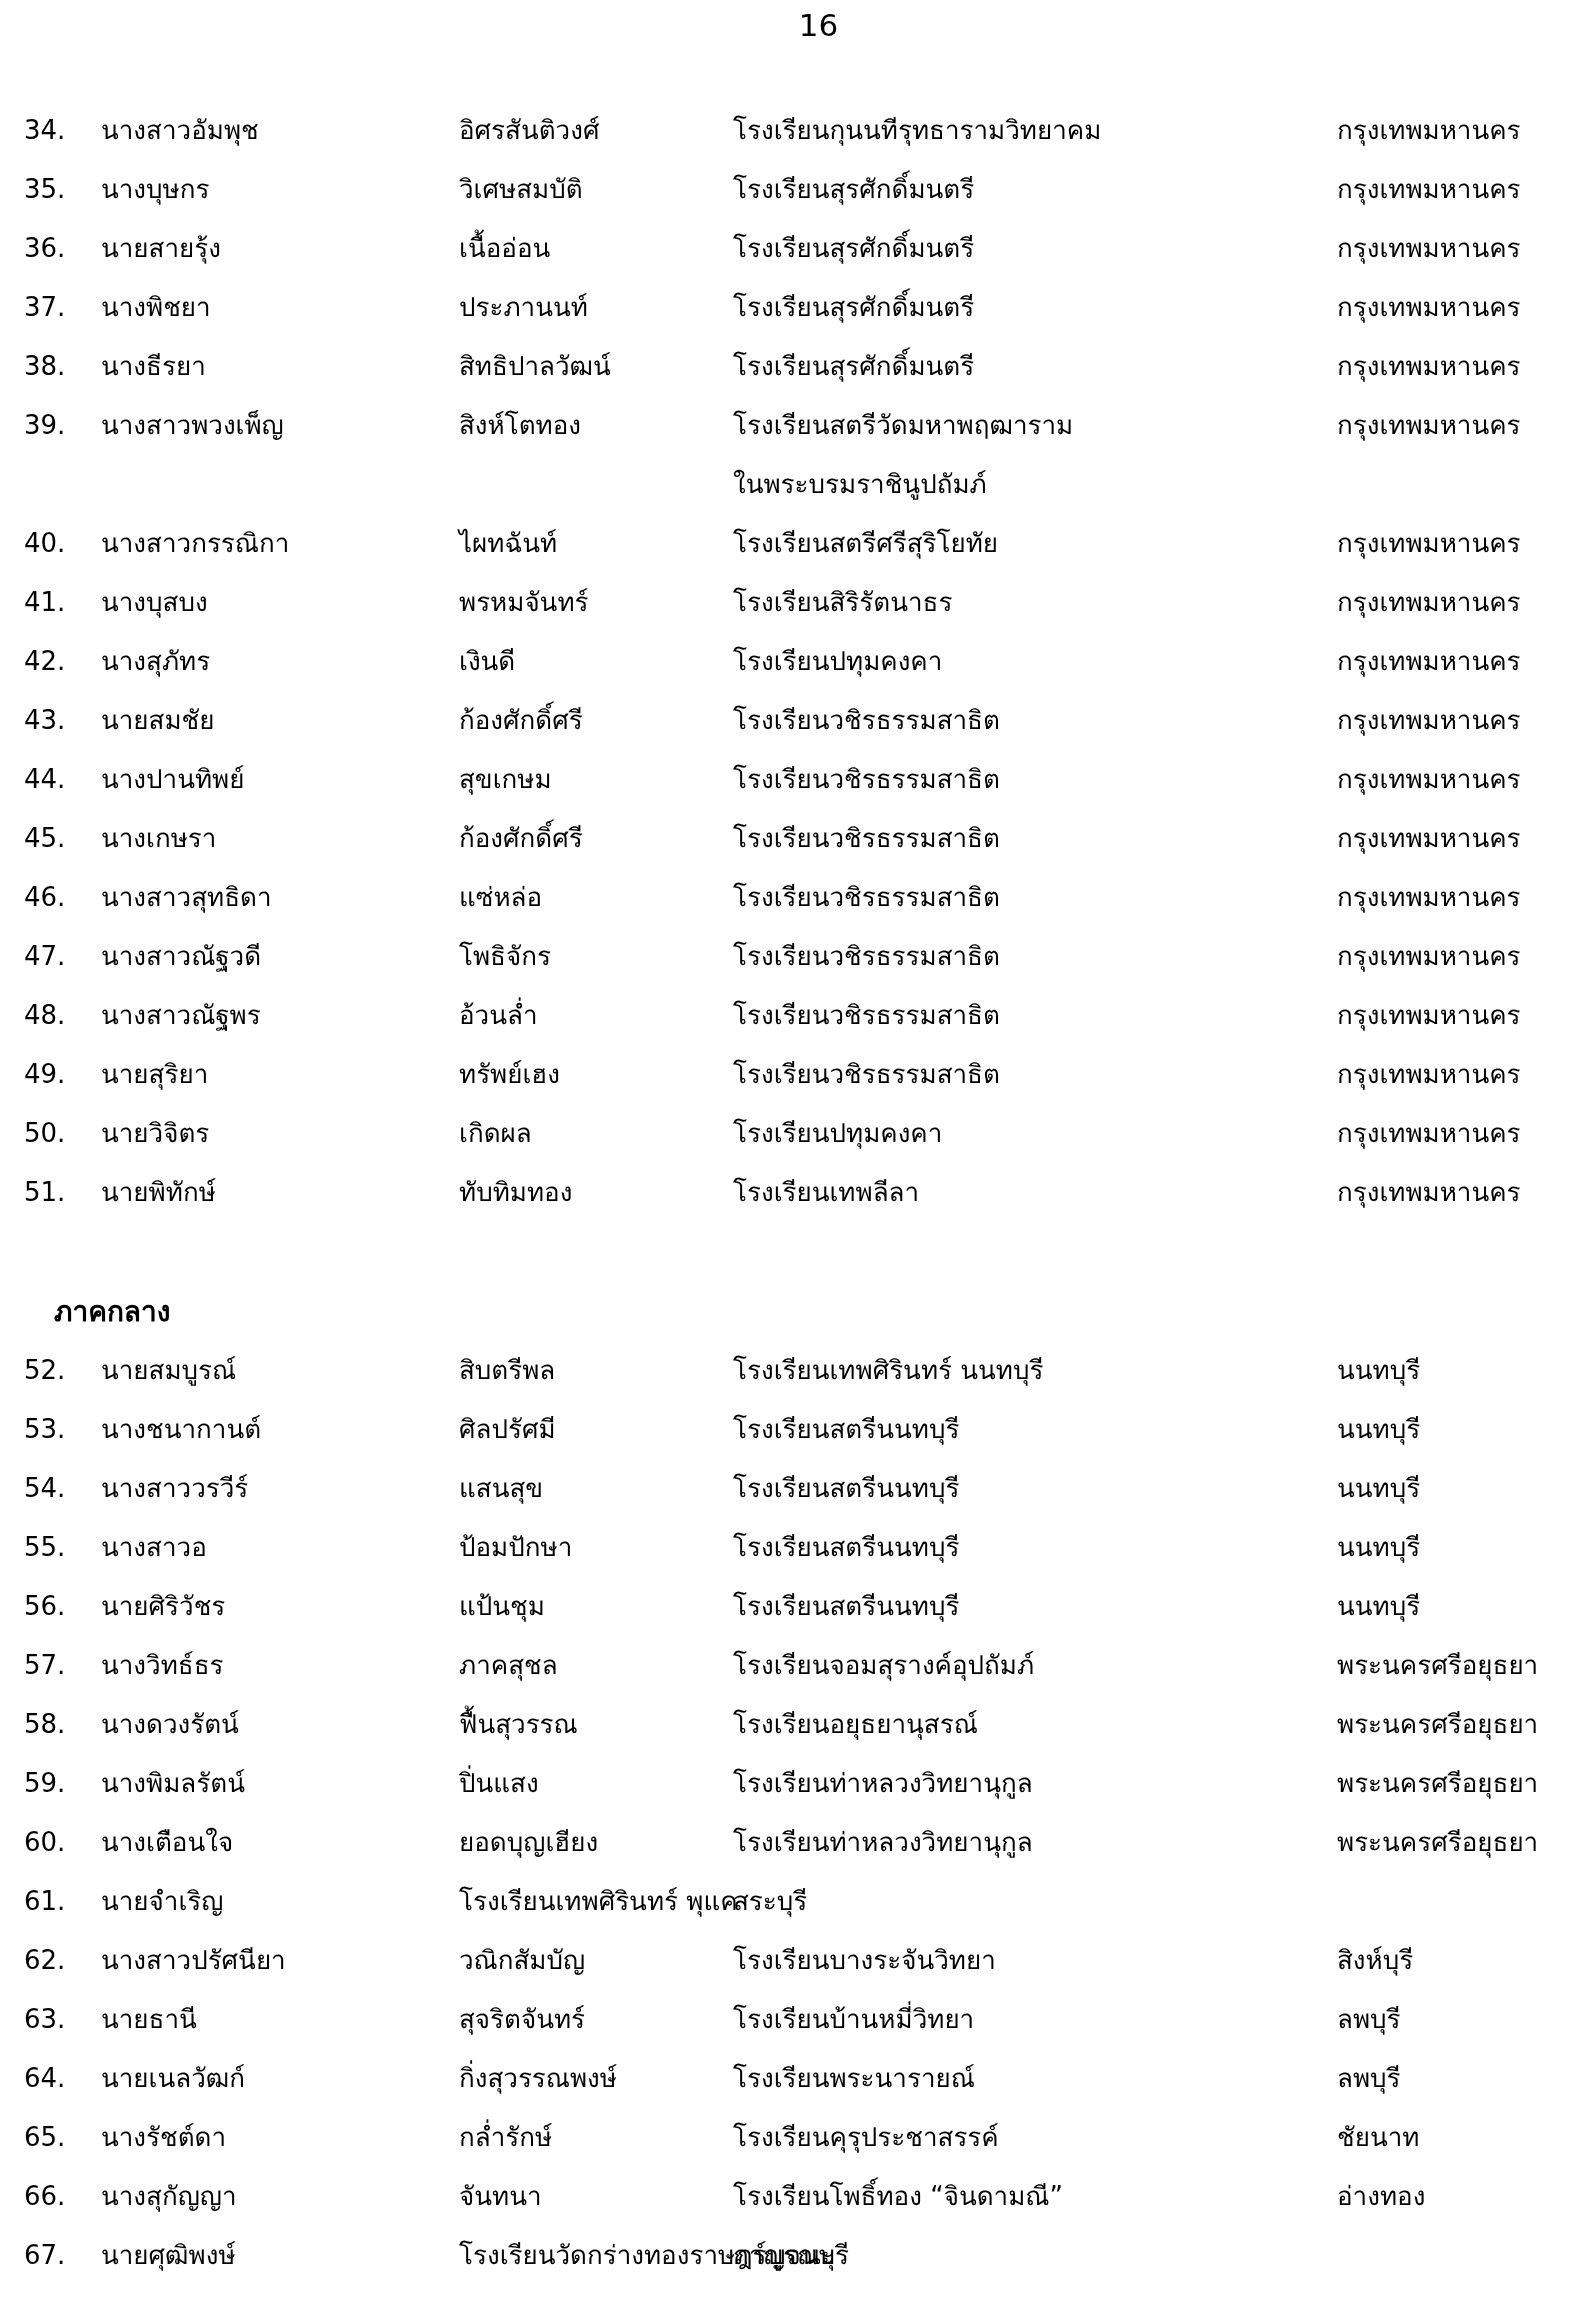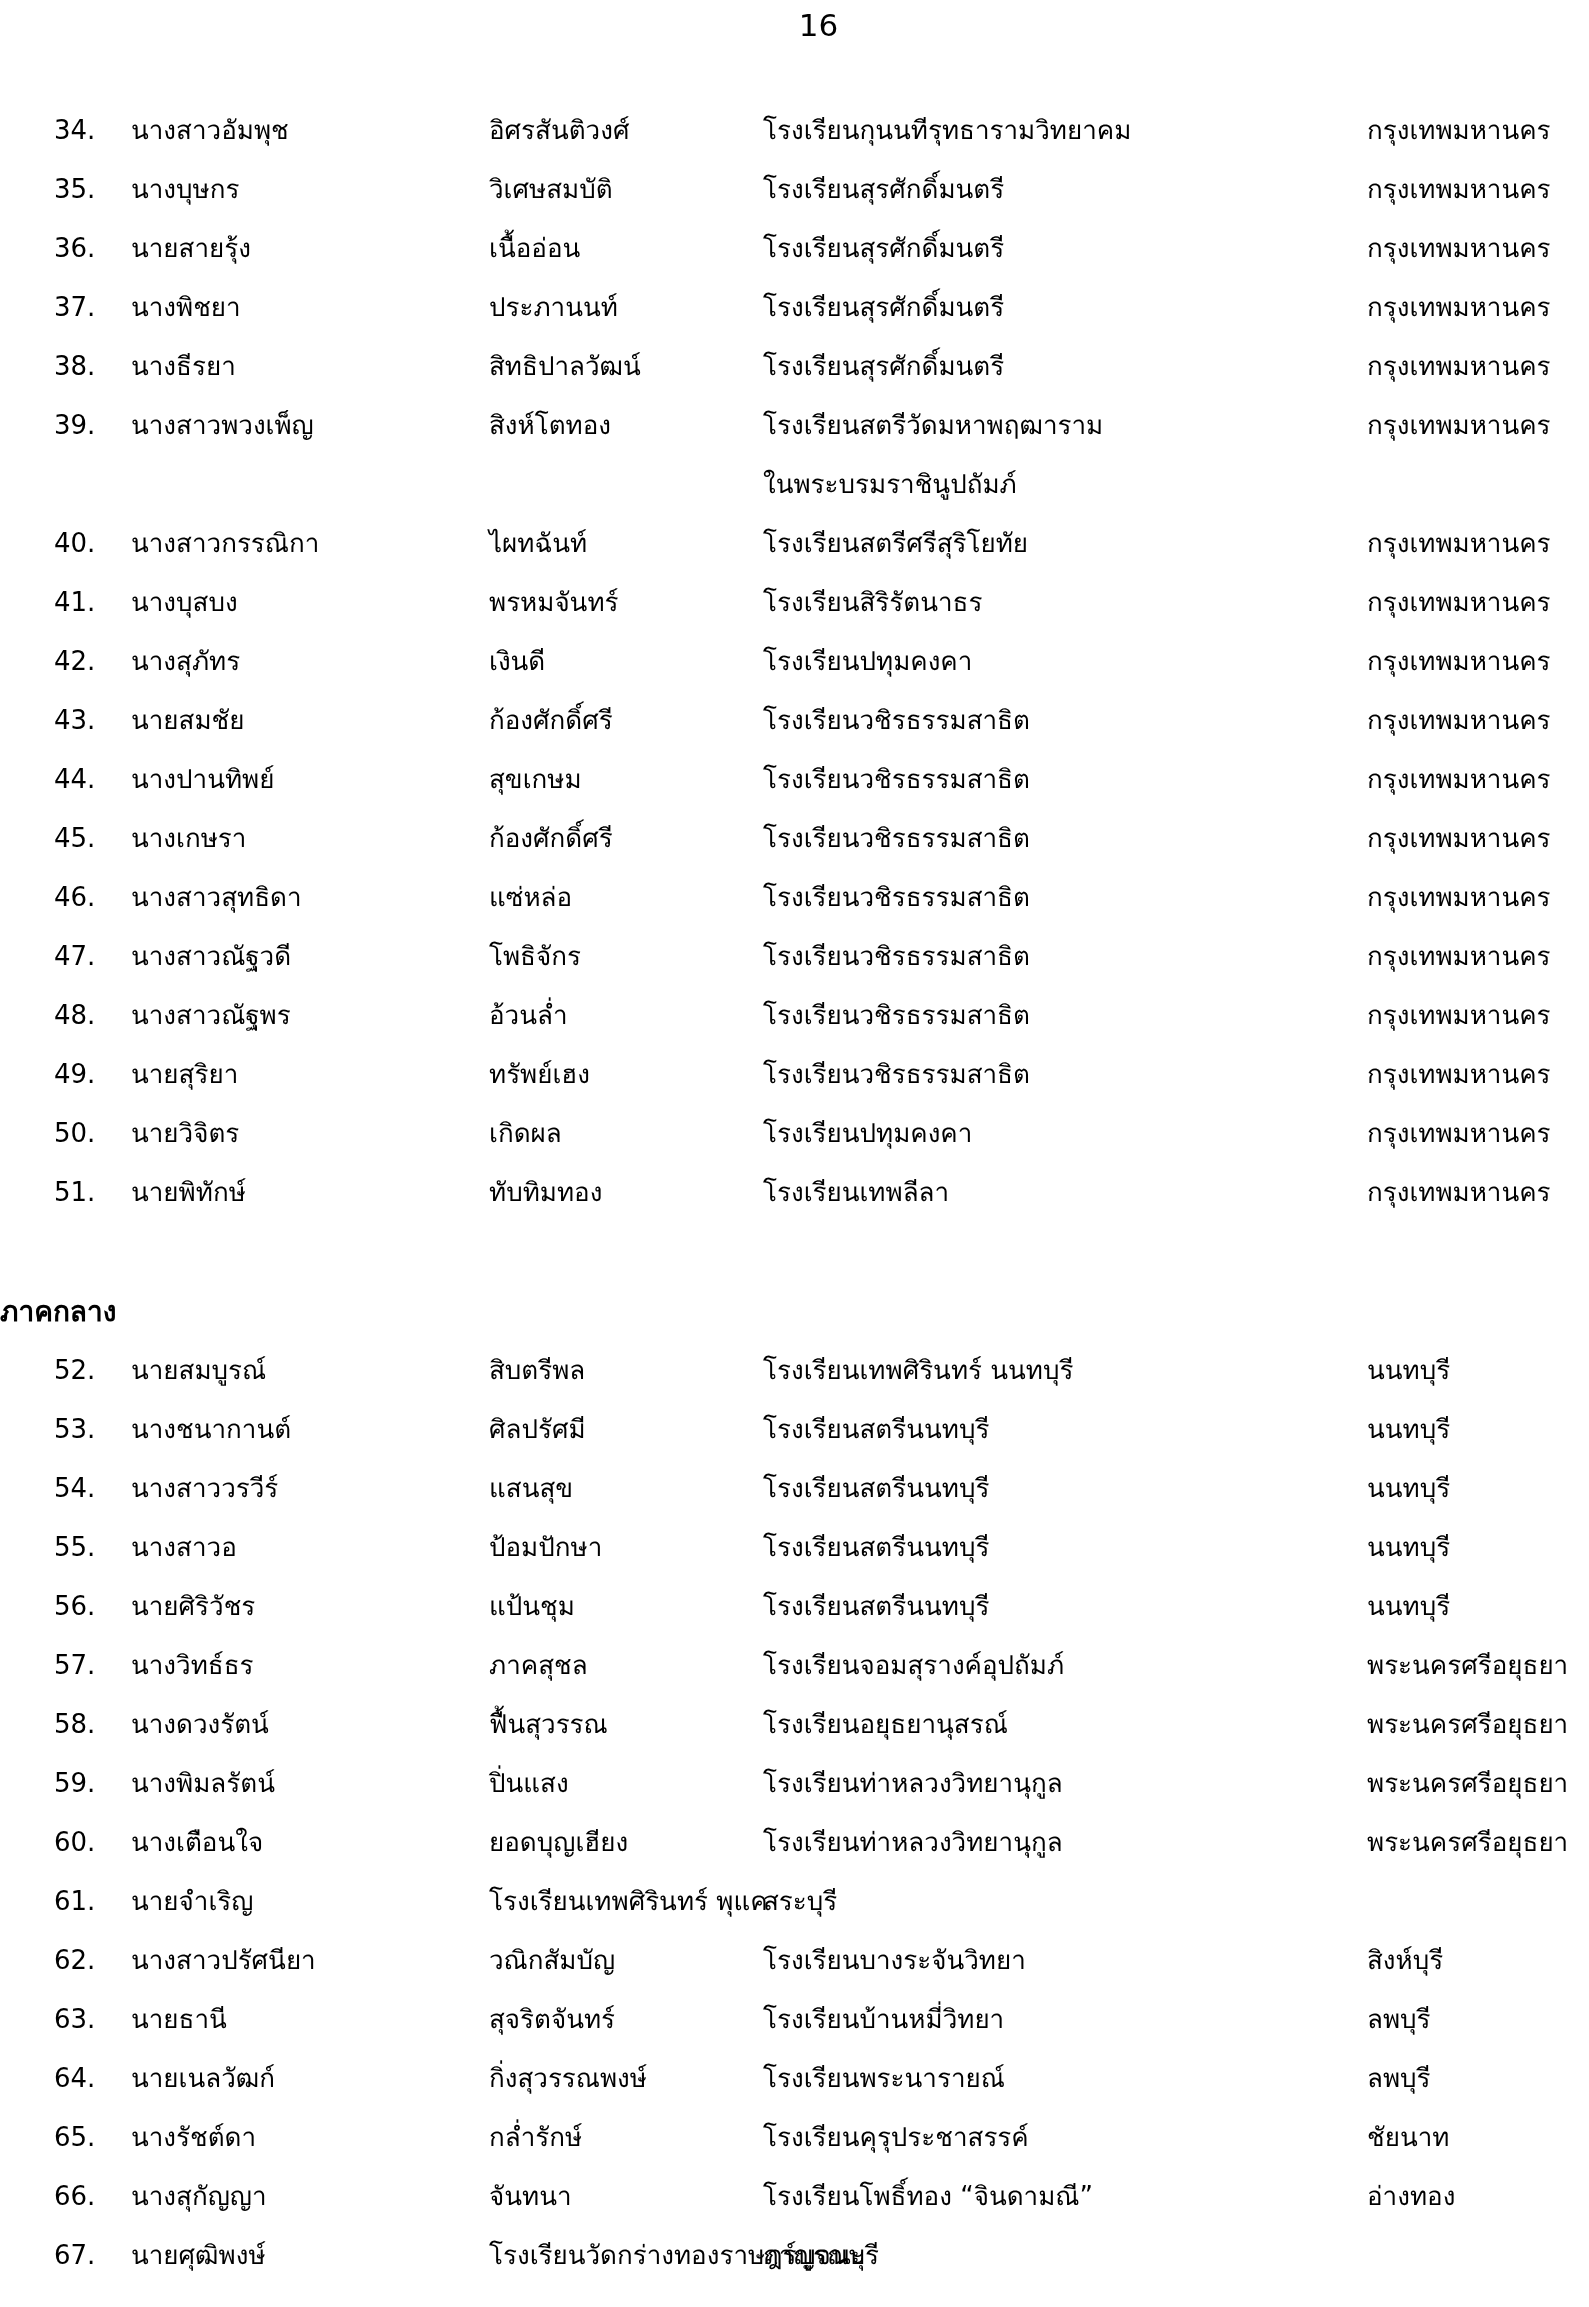--- a/index.html
+++ b/index.html
@@ -23,31 +23,32 @@
     padding-left: 16px;
   }
   .roster {
     position: absolute;
     top: 101px;
     left: 0;
     width: 100%;
   }
   .section-heading {
     margin: 0;
+    padding-left: 54px;
     height: 119px;
     font-size: 28px;
     font-weight: bold;
     line-height: 59px;
     display: flex;
     align-items: flex-end;
   }
   .row {
     display: grid;
     grid-template-columns: 77px 358px 274px 604px 1fr;
-    padding-left: 54px;
+    padding-left: 24px;
     font-size: 26px;
     line-height: 59px;
   }
   .cell { white-space: nowrap; }
   .school-line { display: block; }
   .school-line:empty { display: none; }
 </style>
 </head>
 <body>
 

